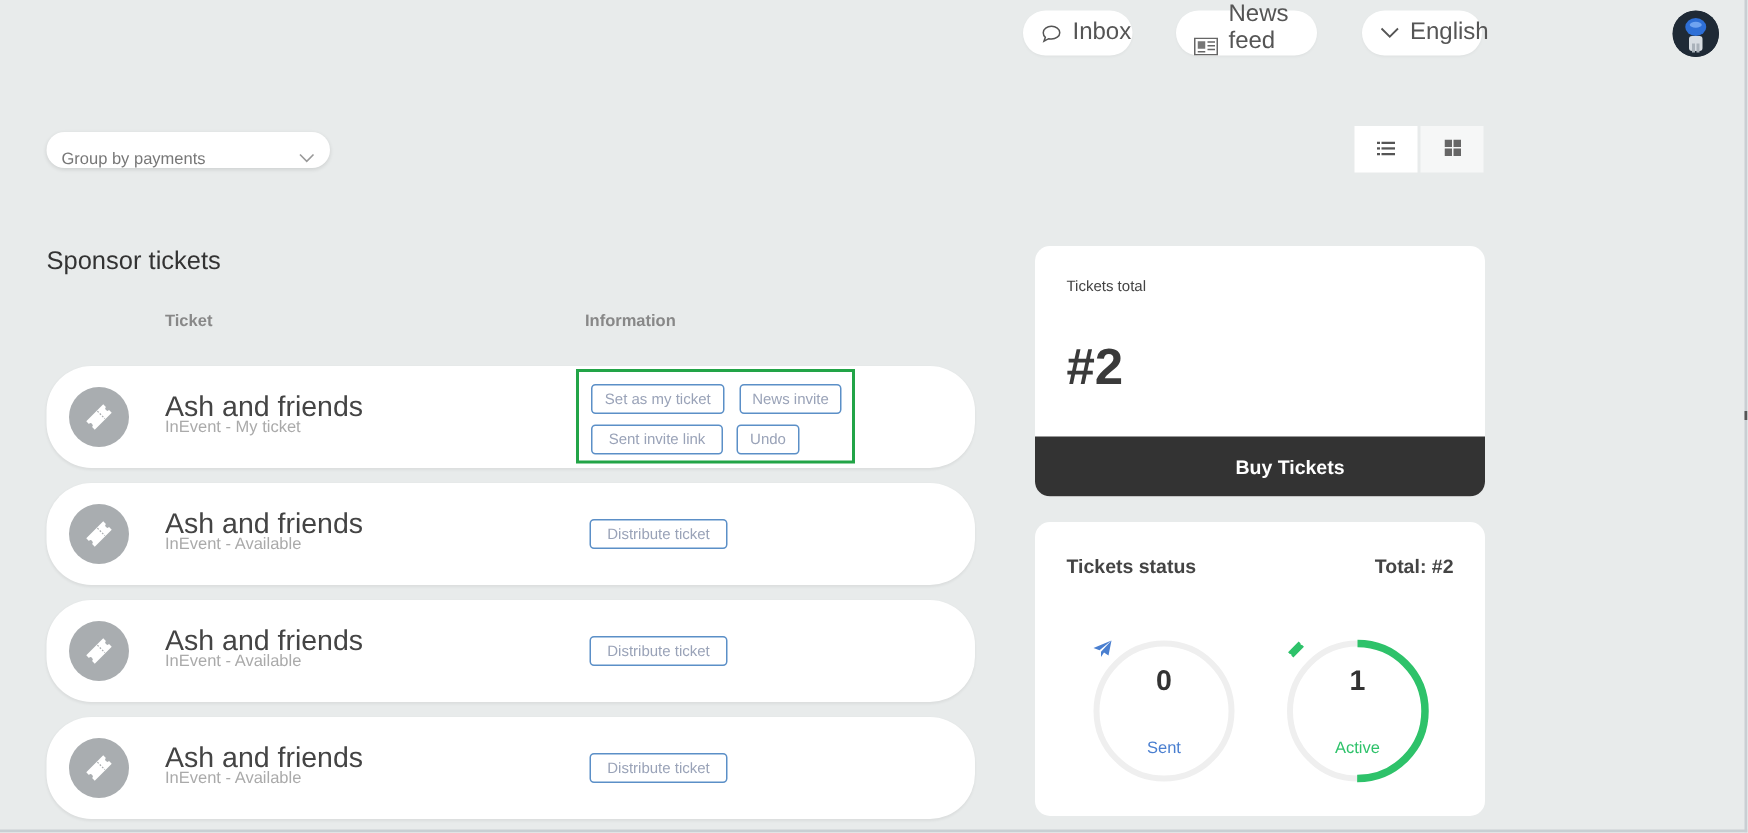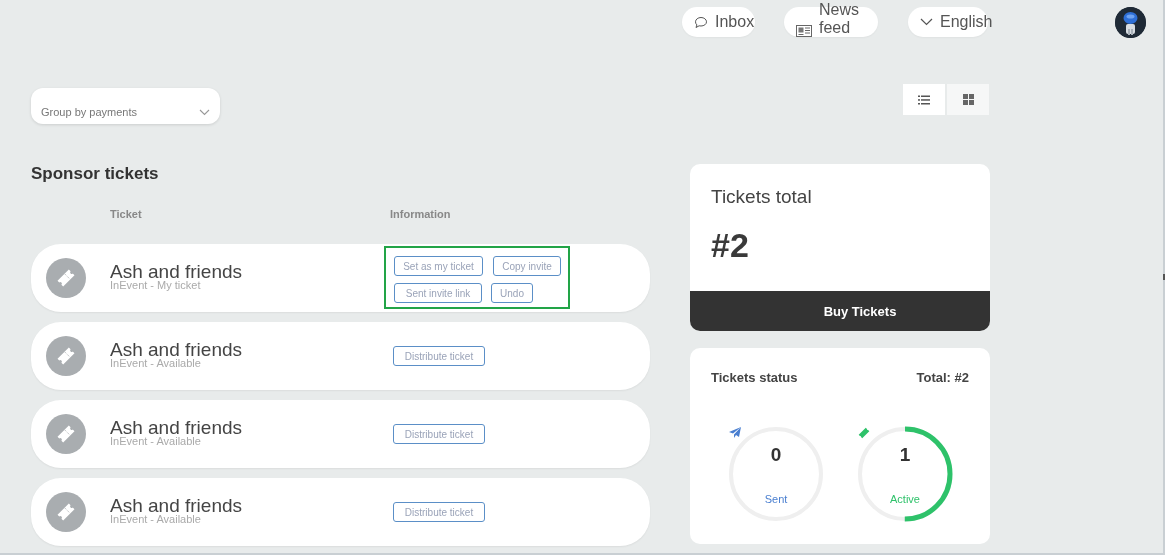--- a/index.html
+++ b/index.html
@@ -26,28 +26,28 @@
   .pill-lang { left: 908px; width: 80px; }
   .avatar {
     position: absolute; left: 1115px; top: 7px; width: 31px; height: 31px; border-radius: 50%;
     background: #1f2a36; overflow: hidden;
   }
 
   
   .select {
     position: absolute; left: 31px; top: 88px; width: 189px; height: 24px; border-radius: 12px;
     background: #fff; box-shadow: 0 1px 3px rgba(0,0,0,0.12);
-    display: flex; align-items: flex-start; justify-content: space-between; padding: 18px 10px;
+    display: flex; align-items: flex-end; justify-content: space-between; padding: 0 10px;
     font-size: 11px; color: #777;
   }
   .view-toggle { position: absolute; top: 84px; height: 31px; width: 42px; background: #fff; display: flex; align-items: center; justify-content: center; }
   .view-list { left: 903px; }
   .view-grid { left: 947px; background: #f6f7f7; }
 
-  .section-title { position: absolute; left: 31px; top: 164px; font-size: 17px; font-weight: bold; color: #333; }
+  .section-title { position: absolute; left: 31px; top: 164px; font-size: 17px; font-weight: normal; color: #333; }
   .col-head { position: absolute; top: 208px; font-size: 11px; font-weight: bold; color: #888; }
   .col-ticket { left: 110px; }
   .col-info { left: 390px; }
 
   .row {
     position: absolute; left: 31px; width: 619px; height: 68px; background: #fff; border-radius: 30px;
     box-shadow: 0 1px 2px rgba(0,0,0,0.06);
   }
   .row .icon-circle {
     position: absolute; left: 15px; top: 14px; width: 40px; height: 40px; border-radius: 50%;
@@ -57,21 +57,21 @@
   .row .sub { position: absolute; left: 79px; top: 35px; font-size: 11px; color: #aaa; }
   .btn-outline {
     position: absolute; height: 20px; border: 1px solid #5b8fc7; border-radius: 3px; background: #fff;
     font-size: 10px; color: #9aa3b8; display: flex; align-items: center; justify-content: center; padding: 0 7px;
     white-space: nowrap;
   }
   .highlight-box { position: absolute; left: 353px; top: 2px; width: 186px; height: 63px; border: 2px solid #22a447; }
 
   .card { position: absolute; left: 690px; width: 300px; background: #fff; border-radius: 10px; overflow: hidden; }
   .card-total { top: 164px; height: 167px; }
-  .card-total .label { position: absolute; left: 21px; top: 22px; font-size: 19px; color: #444; text-align: right; }
+  .card-total .label { position: absolute; left: 21px; top: 22px; font-size: 10px; color: #444; text-align: right; }
   .card-total .value { position: absolute; left: 21px; top: 62px; font-size: 34px; font-weight: bold; color: #3a3a3a; }
   .card-total .buy { position: absolute; left: 0; bottom: 0; width: 340px; height: 40px; background: #333; color: #fff;
     font-weight: bold; font-size: 13px; display: flex; align-items: center; justify-content: center; }
   .card-status { top: 348px; height: 196px; }
   .card-status .label { position: absolute; left: 21px; top: 22px; font-size: 13px; font-weight: bold; color: #444; }
   .card-status .total { position: absolute; right: 21px; top: 22px; font-size: 13px; font-weight: bold; color: #444; }
   .ring { position: absolute; top: 78px; width: 96px; height: 96px; }
   .ring svg { position: absolute; left: 0; top: 0; }
   .ring .inner { position: absolute; left: 0; top: 0; width: 96px; height: 96px; display: flex; flex-direction: column; align-items: center; justify-content: center; }
   .ring .num { font-size: 19px; font-weight: bold; color: #333; line-height: 22px; margin-top: 2px; }
@@ -168,21 +168,21 @@
         <g transform="rotate(-45 11 11)">
           <path d="M3 7h16v2.5a1.5 1.5 0 0 0 0 3V15H3v-2.5a1.5 1.5 0 0 0 0-3z" fill="#fff"></path>
           <line x1="13" y1="7.5" x2="13" y2="14.5" stroke="#a9adb0" stroke-width="0.8" stroke-dasharray="1.2 1"></line>
         </g>
       </svg>
   </div>
   <div class="name">Ash and friends</div>
   <div class="sub">InEvent - My ticket</div>
   <div class="highlight-box"></div>
   <div class="btn-outline" style="left:363px; top:12px; width:89px;">Set as my ticket</div>
-  <div class="btn-outline" style="left:462px; top:12px; width:68px;">Copy invite</div>
+  <div class="btn-outline" style="left:462px; top:12px; width:68px;">News invite</div>
   <div class="btn-outline" style="left:363px; top:39px; width:88px;">Sent invite link</div>
   <div class="btn-outline" style="left:460px; top:39px; width:42px;">Undo</div>
 </div>
 
 <div class="row" style="top:322px;">
   <div class="icon-circle">
     <svg width="22" height="22" viewBox="0 0 22 22">
         <g transform="rotate(-45 11 11)">
           <path d="M3 7h16v2.5a1.5 1.5 0 0 0 0 3V15H3v-2.5a1.5 1.5 0 0 0 0-3z" fill="#fff"></path>
           <line x1="13" y1="7.5" x2="13" y2="14.5" stroke="#a9adb0" stroke-width="0.8" stroke-dasharray="1.2 1"></line>

